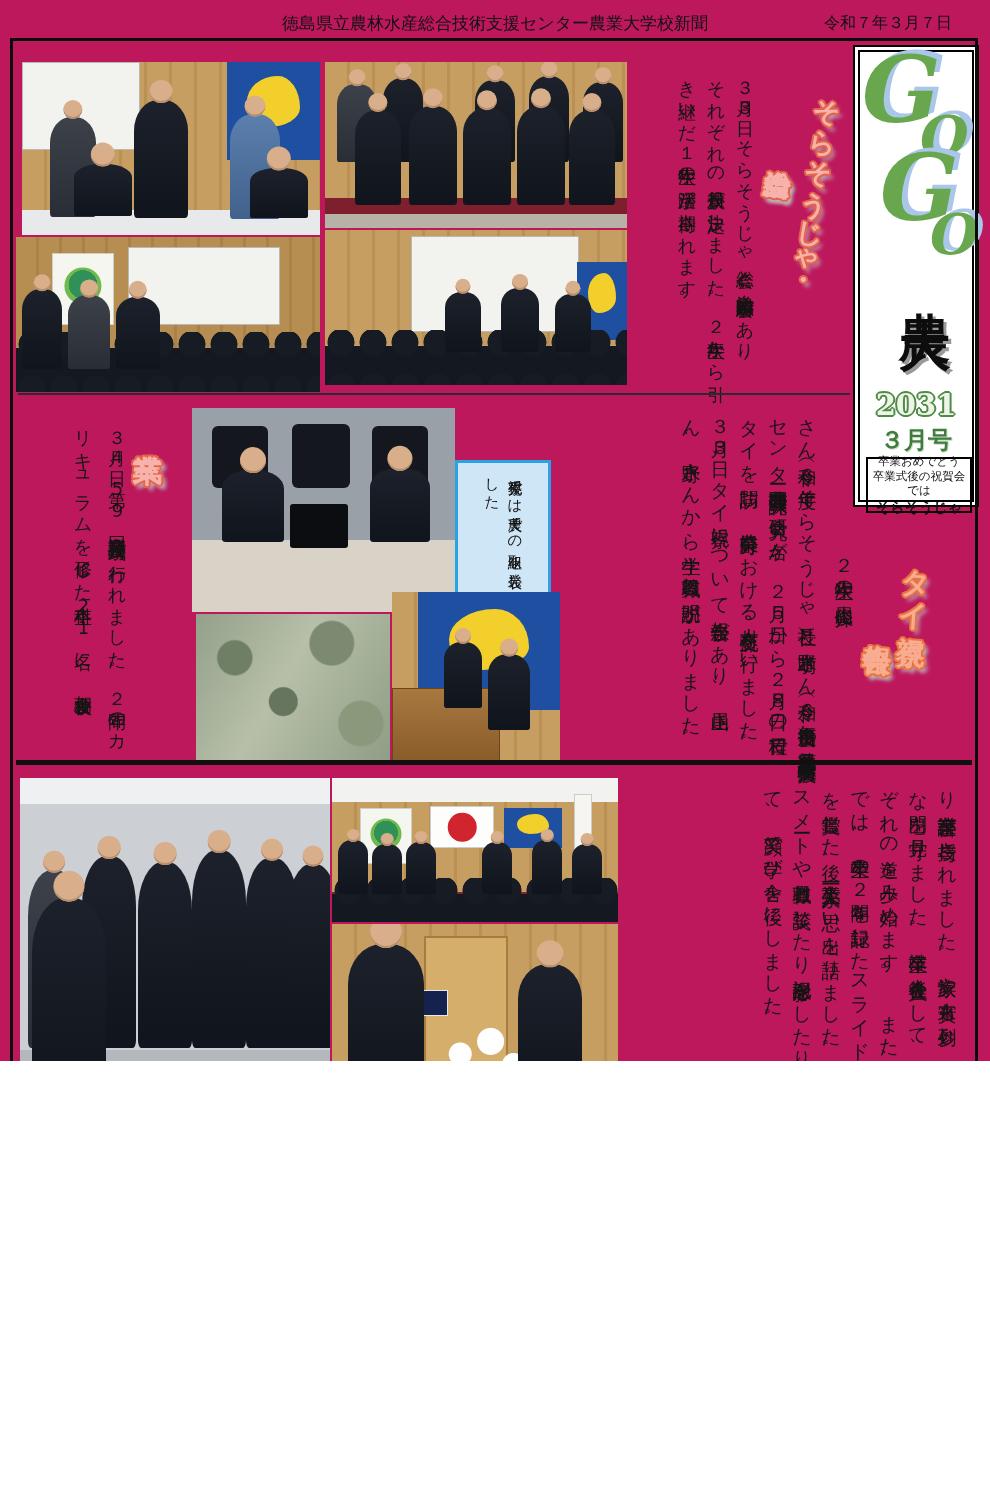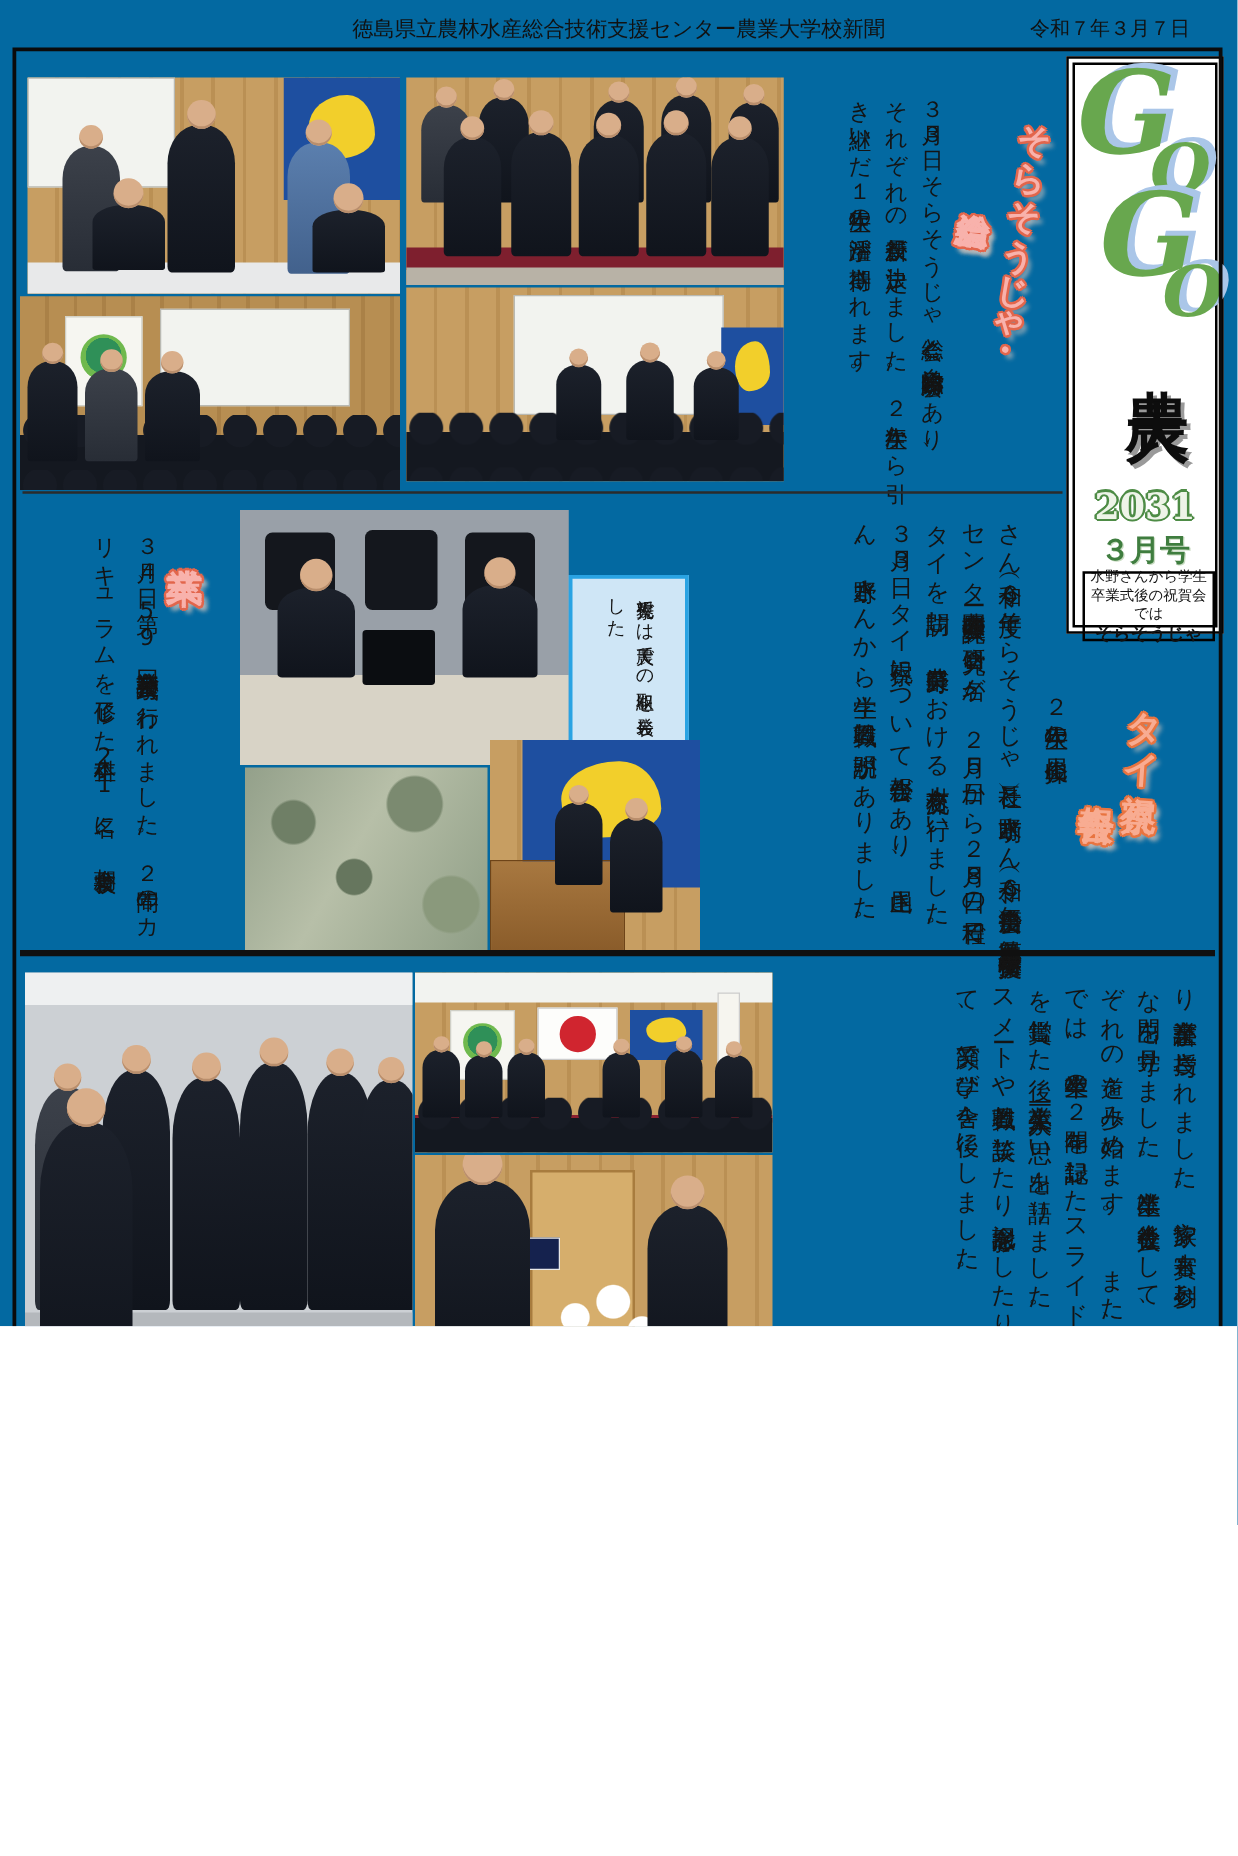--- a/index.html
+++ b/index.html
@@ -1,16 +1,16 @@
 <!DOCTYPE html>
 <html><head>
 <meta charset="utf-8">
 <style>
   html,body{margin:0;padding:0;background:#fff;}
-  .page{position:relative;width:990px;height:1061px;background:#0369a1;overflow:hidden;
+  .page{position:relative;width:990px;height:1061px;background:#be185d;overflow:hidden;
         font-family:"DejaVu Sans",sans-serif;}
   
   .hd-title{position:absolute;left:0;right:0;top:12px;text-align:center;
             font-family:"Liberation Serif","DejaVu Serif",serif;font-size:17px;color:#111;}
   .hd-date{position:absolute;right:38px;top:13px;
            font-family:"Liberation Serif","DejaVu Serif",serif;font-size:16px;color:#111;}
   .frame{position:absolute;left:10px;top:38px;width:962px;height:1428px;
          border:3px solid #0b0b0b;background:transparent;pointer-events:none;}
   .rule{position:absolute;background:#2b2b2b;}
   .pinkband{position:absolute;left:14px;top:1120px;width:954px;height:1344px;
@@ -165,21 +165,21 @@
   <div class="masthead">
     <div class="mh-in">
       <span class="go" style="left:2px;top:2px;font-size:92px">G</span>
       <span class="go" style="left:60px;top:62px;font-size:56px">O</span>
       <span class="go" style="left:20px;top:100px;font-size:92px">G</span>
       <span class="go" style="left:70px;top:160px;font-size:56px">O</span>
       <span class="noudai" style="left:30px;top:218px">農大</span>
       <span class="year" style="top:336px">2031</span>
       <span class="issue" style="top:372px">３月号</span>
       <div class="orgbox">
-        <div>水野さんから学生</div>
+        <div>卒業おめでとう</div>
         <div>卒業式後の祝賀会では</div>
         <div>そらそうじゃ</div>
       </div>
     </div>
   </div>
 
   <div class="rule" style="left:18px;top:393px;width:832px;height:2px"></div>
 
   <div class="vtext otitle" style="position:absolute;left:128px;top:432px;font-size:29px">卒業式</div>
   <div class="vtext" style="position:absolute;left:30px;top:418px;width:104px;height:344px;font-size:18px;line-height:34px;letter-spacing:1px">３月４日、第59回卒業証書授与式が行われました。２年間のカリキュラムを修了した本科生21名に、朝倉校長よ</div>

